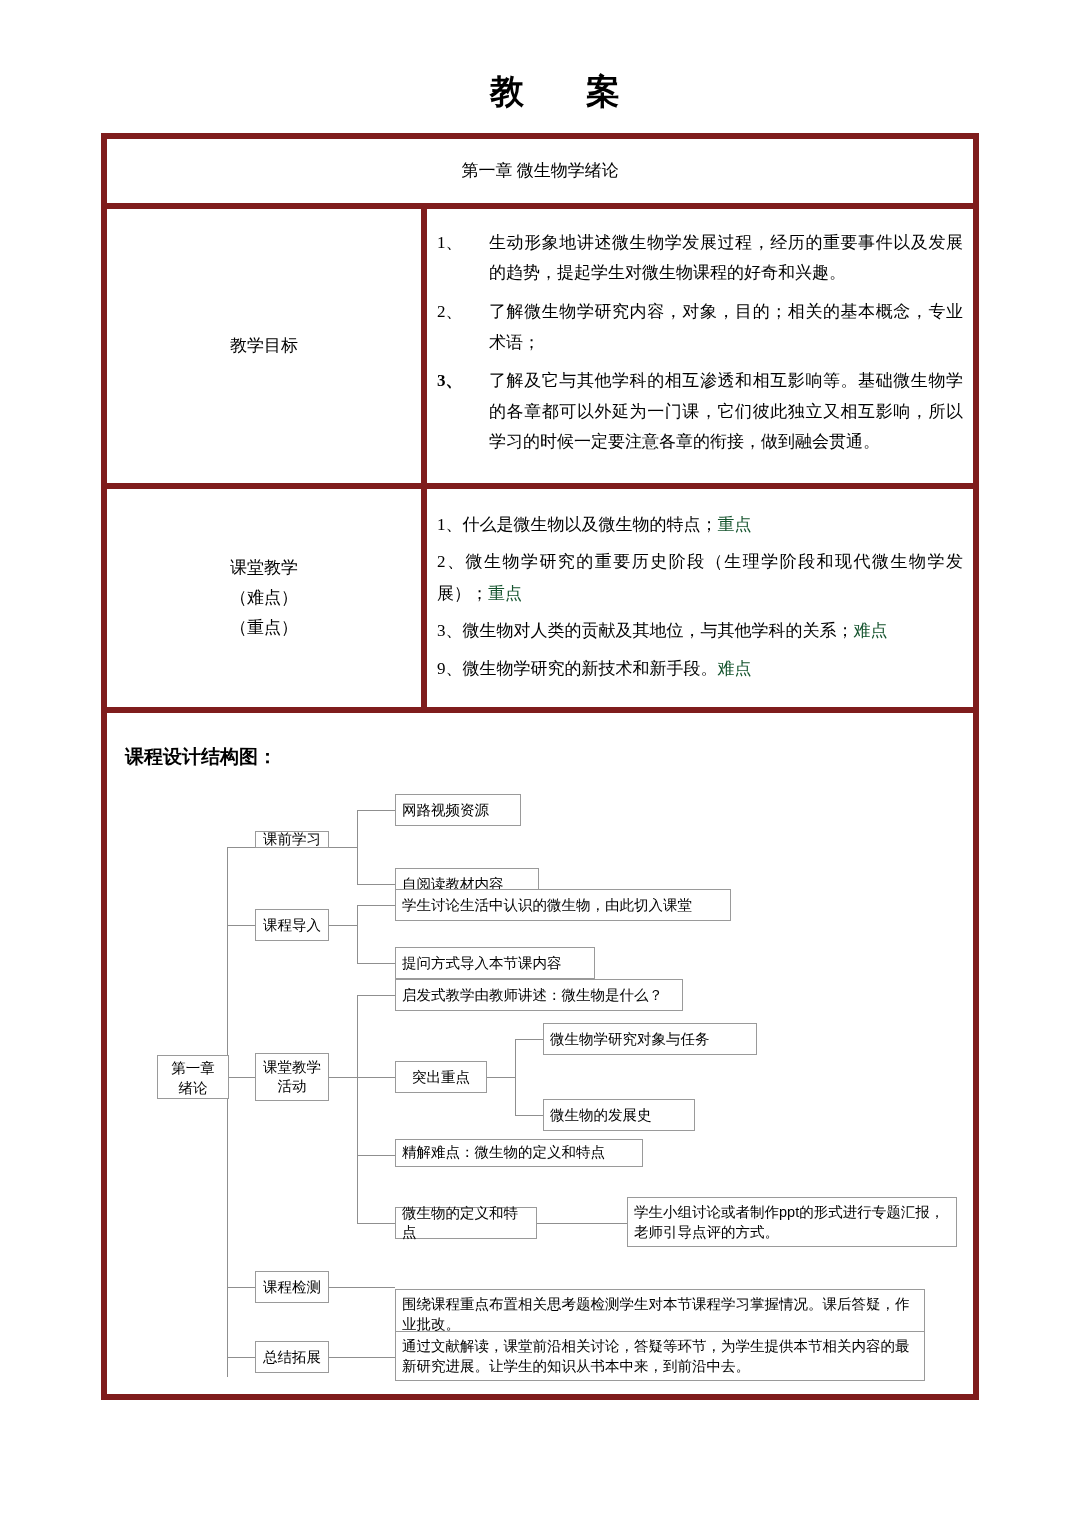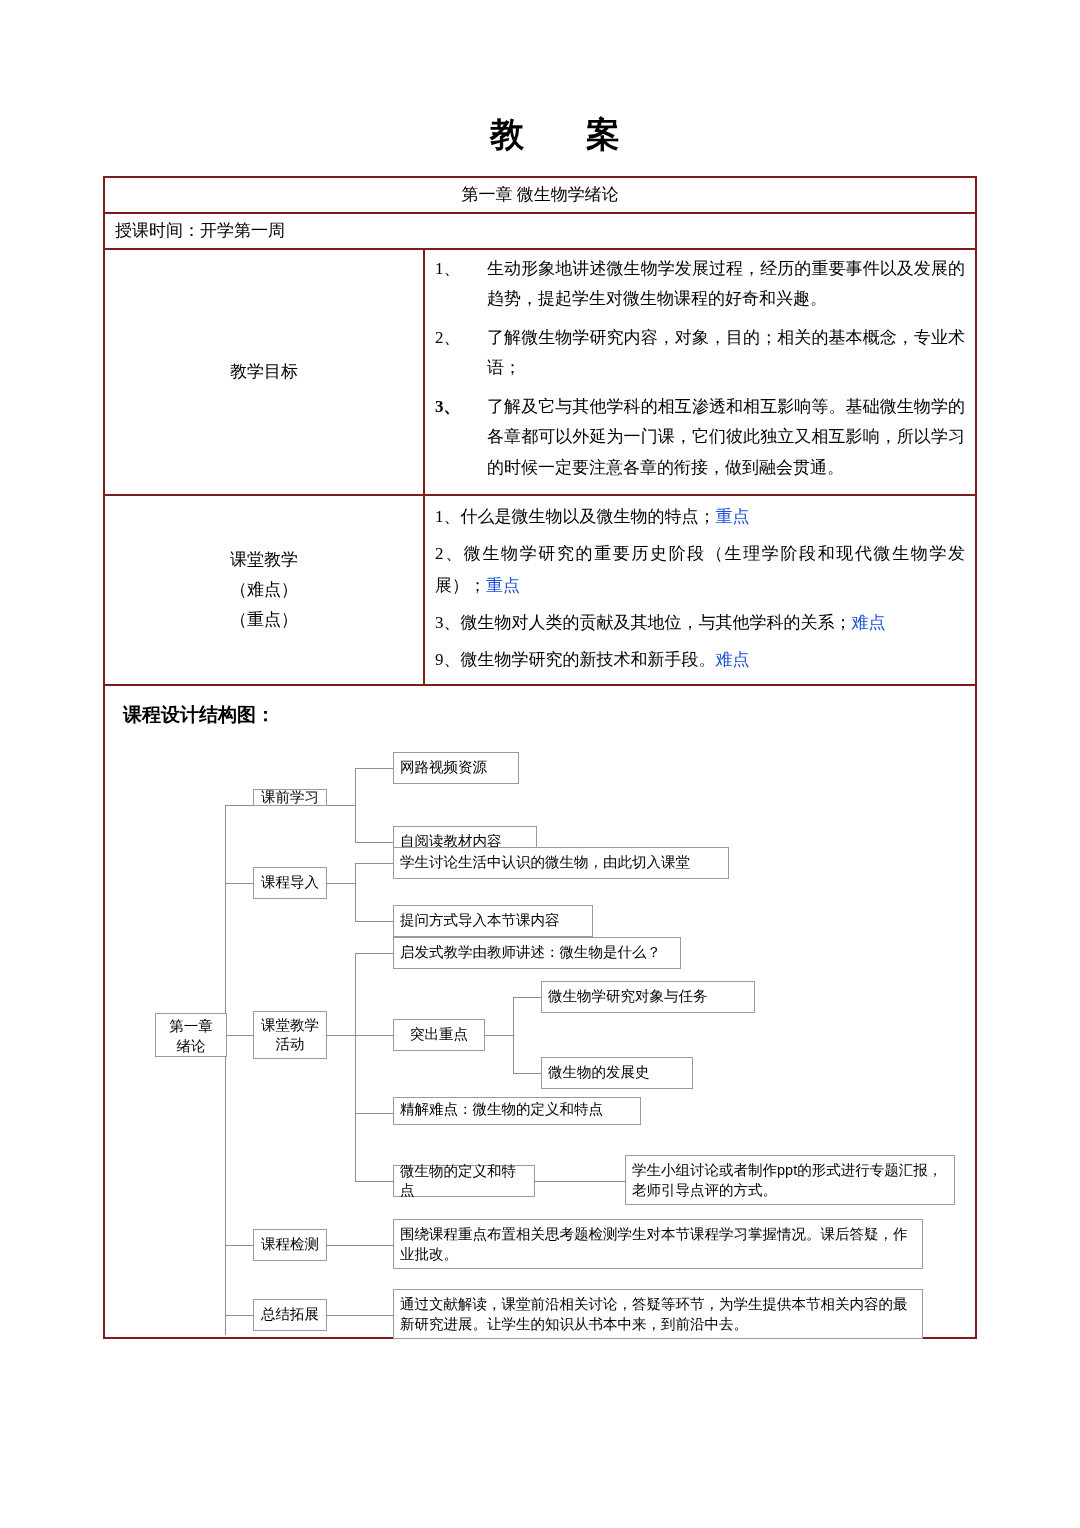--- a/index.html
+++ b/index.html
@@ -19,35 +19,35 @@
     height: 1528px;
     position: relative;
     box-sizing: border-box;
     padding: 0;
   }
   .doc-title {
     text-align: center;
     font-size: 34px;
     font-weight: bold;
     letter-spacing: 14px;
-    margin-top: 112px;
+    margin-top: 69px;
     margin-bottom: 18px;
     font-family: "Liberation Serif", serif;
     padding-left: 44px;
   }
   table.main {
     border-collapse: collapse;
     width: 872px;
     margin: 0 auto;
     table-layout: fixed;
   }
   table.main td {
-    border: 2px solid #7f1d1d;
+    border: 6px solid #7f1d1d;
     vertical-align: middle;
-    padding: 2px 10px;
+    padding: 17px 10px;
     font-size: 17px;
     line-height: 1.75;
   }
   .chapter-row td {
     text-align: center;
     font-size: 19px;
     padding: 11px 10px;
   }
   .time-row td {
     font-size: 18px;
@@ -89,21 +89,21 @@
   .goals-cell li.bold .num {
     font-weight: bold;
   }
   .teach-cell p {
     margin: 3px 0 6px 0;
     font-size: 17px;
     line-height: 1.85;
     text-align: justify;
   }
   .kw {
-    color: #1d4ed8;
+    color: #14532d;
   }
   .struct-label {
     font-size: 19px;
     font-weight: bold;
     padding: 10px 4px 4px 8px;
   }
   .diagram-cell {
     padding: 4px 6px 14px 6px;
   }
   .diagram {
@@ -143,23 +143,20 @@
   <div class="doc-title">教　案</div>
 
   <table class="main">
     <colgroup>
       <col style="width:320px">
       <col style="width:552px">
     </colgroup>
     <tbody>
       <tr class="chapter-row">
         <td colspan="2">第一章 微生物学绪论</td>
-      </tr>
-      <tr class="time-row">
-        <td colspan="2">授课时间：开学第一周</td>
       </tr>
       <tr>
         <td class="label-cell">教学目标</td>
         <td class="goals-cell">
           <ol>
             <li>
               <span class="num">1、</span>
               <span class="txt">生动形象地讲述微生物学发展过程，经历的重要事件以及发展的趋势，提起学生对微生物课程的好奇和兴趣。</span>
             </li>
             <li>
@@ -258,21 +255,21 @@
             <div class="node" style="left:278px; top:202px; width:288px; height:32px;">启发式教学由教师讲述：微生物是什么？</div>
             <div class="node center-text" style="left:278px; top:284px; width:92px; height:32px;">突出重点</div>
             <div class="node" style="left:426px; top:246px; width:214px; height:32px;">微生物学研究对象与任务</div>
             <div class="node" style="left:426px; top:322px; width:152px; height:32px;">微生物的发展史</div>
 
             <div class="node" style="left:278px; top:362px; width:248px; height:28px;font-family:Liberation Mono, monospace;">精解难点：微生物的定义和特点</div>
             <div class="node" style="left:278px; top:430px; width:142px; height:32px;">微生物的定义和特点</div>
             <div class="node" style="left:510px; top:420px; width:330px; height:50px; align-items:flex-start; padding-top:5px;">学生小组讨论或者制作ppt的形式进行专题汇报，老师引导点评的方式。</div>
 
             <div class="node center-text" style="left:138px; top:494px; width:74px; height:32px;">课程检测</div>
-            <div class="node" style="left:278px; top:484px; width:530px; height:50px; align-items:flex-start; padding-top:5px;">围绕课程重点布置相关思考题检测学生对本节课程学习掌握情况。课后答疑，作业批改。</div>
+            <div class="node" style="left:278px; top:512px; width:530px; height:50px; align-items:flex-start; padding-top:5px;">围绕课程重点布置相关思考题检测学生对本节课程学习掌握情况。课后答疑，作业批改。</div>
 
             <div class="node center-text" style="left:138px; top:564px; width:74px; height:32px;">总结拓展</div>
             <div class="node" style="left:278px; top:554px; width:530px; height:50px; align-items:flex-start; padding-top:5px;">通过文献解读，课堂前沿相关讨论，答疑等环节，为学生提供本节相关内容的最新研究进展。让学生的知识从书本中来，到前沿中去。</div>
 
           </div>
         </td>
       </tr>
     </tbody>
   </table>
 

